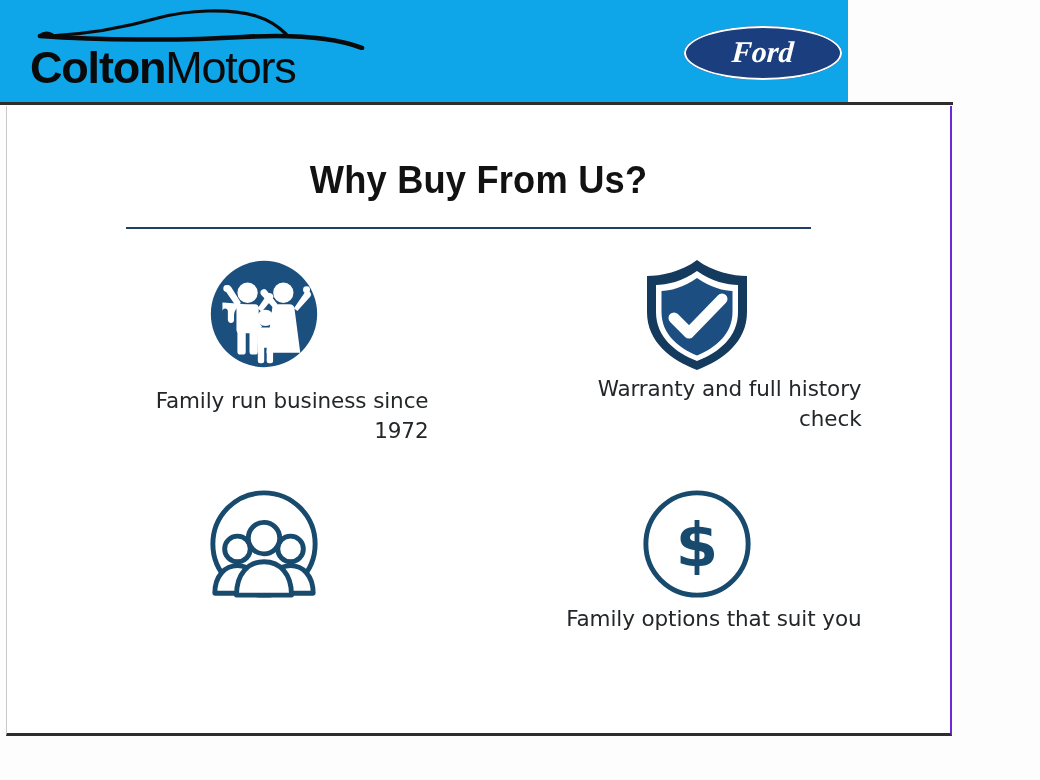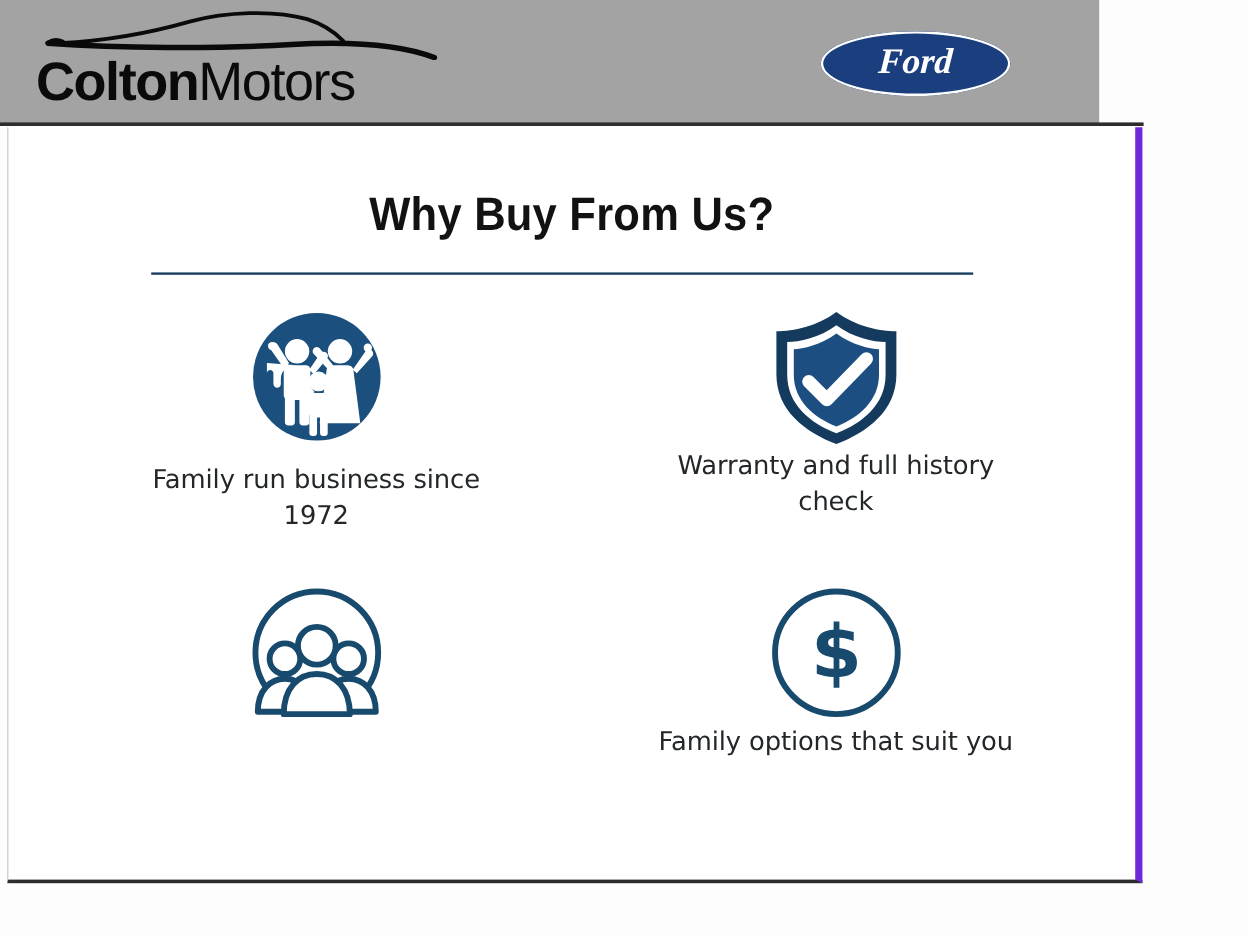--- a/index.html
+++ b/index.html
@@ -14,23 +14,23 @@
     font-family: "Liberation Sans", sans-serif;
     overflow: hidden;
     position: relative;
     background: #fdfdfd;
   }
 
   
   .header {
     position: absolute;
     left: 0; top: 0;
-    width: 916px;
+    width: 848px;
     height: 104px;
-    background: #a3a3a3;
+    background: #0ea5e9;
   }
 
   
   .brand-logo {
     position: absolute;
     left: 28px;
     top: 4px;
     width: 360px;
     height: 96px;
   }
@@ -120,21 +120,21 @@
 
   
   .card {
     position: absolute;
     left: 6px;
     top: 106px;
     width: 946px;
     height: 630px;
     background: #ffffff;
     border-left: 1px solid #c9c9c9;
-    border-right: 6px solid #6d28d9;
+    border-right: 2px solid #6d28d9;
     border-bottom: 3px solid #2d2d2d;
     box-sizing: border-box;
   }
 
   .card-title {
     position: absolute;
     left: 0;
     top: 52px;
     width: 100%;
     text-align: center;
@@ -173,21 +173,21 @@
   .feature-icon {
     width: 120px;
     height: 120px;
     display: flex;
     align-items: center;
     justify-content: center;
   }
   .feature-text {
     margin-top: 12px;
     width: 330px;
-    text-align: center;
+    text-align: right;
     font-family: "DejaVu Sans", sans-serif;
     font-size: 21.5px;
     line-height: 30px;
     color: #232729;
     letter-spacing: -0.1px;
   }
   .feature-2 .feature-text,
   .feature-4 .feature-text { margin-top: 0; }
 </style>
 </head>

